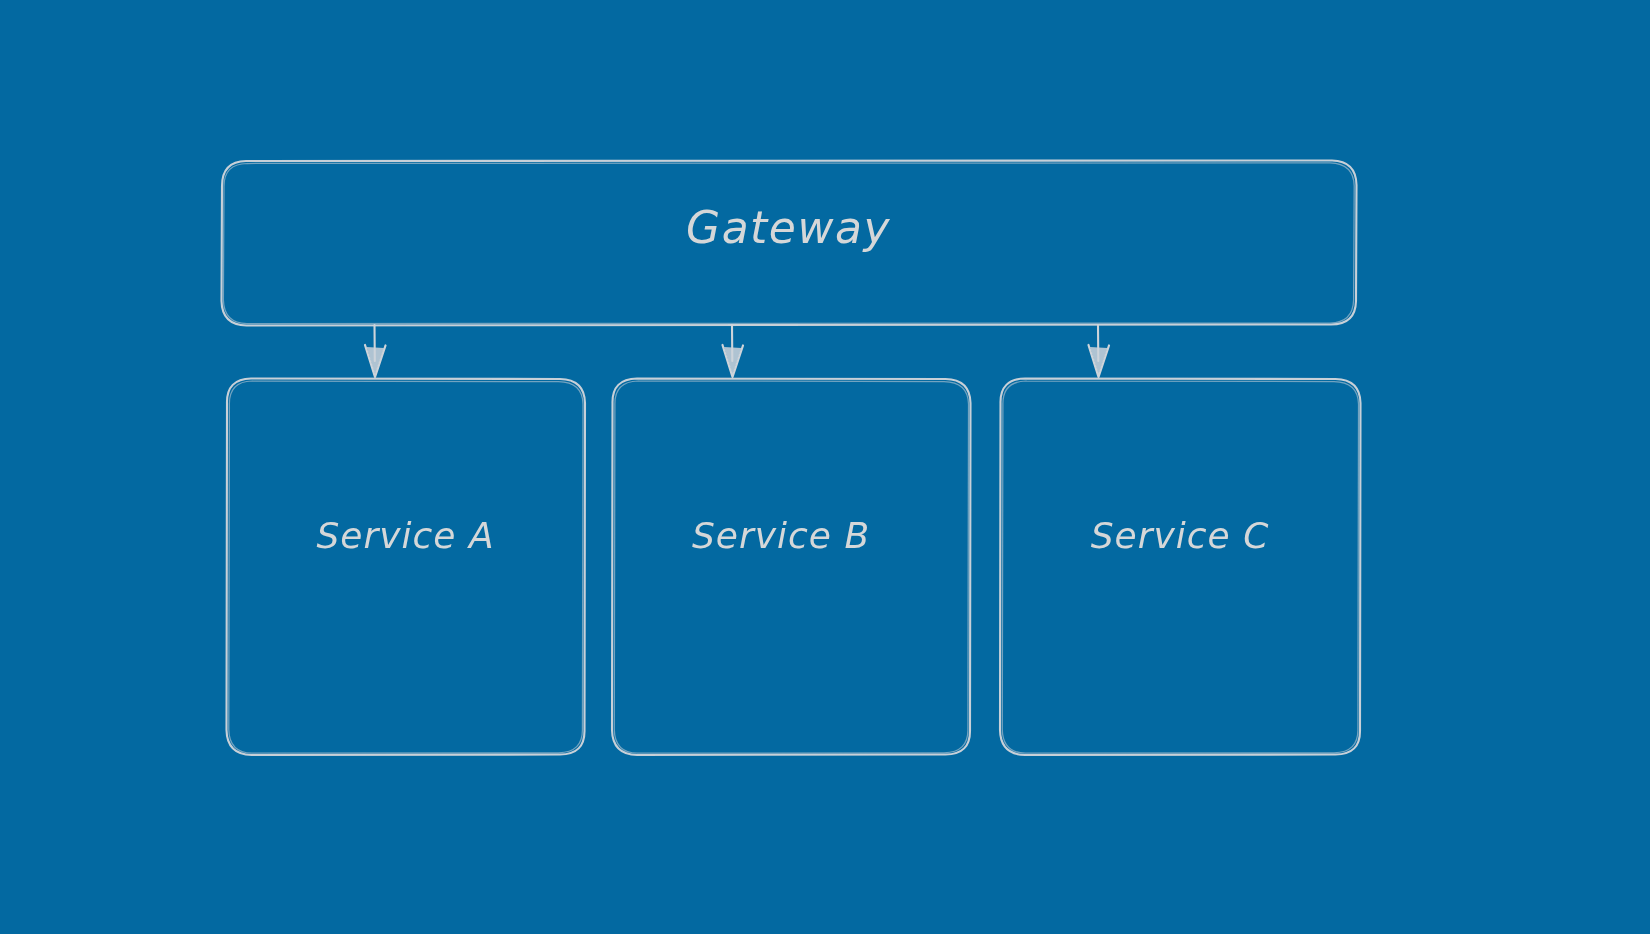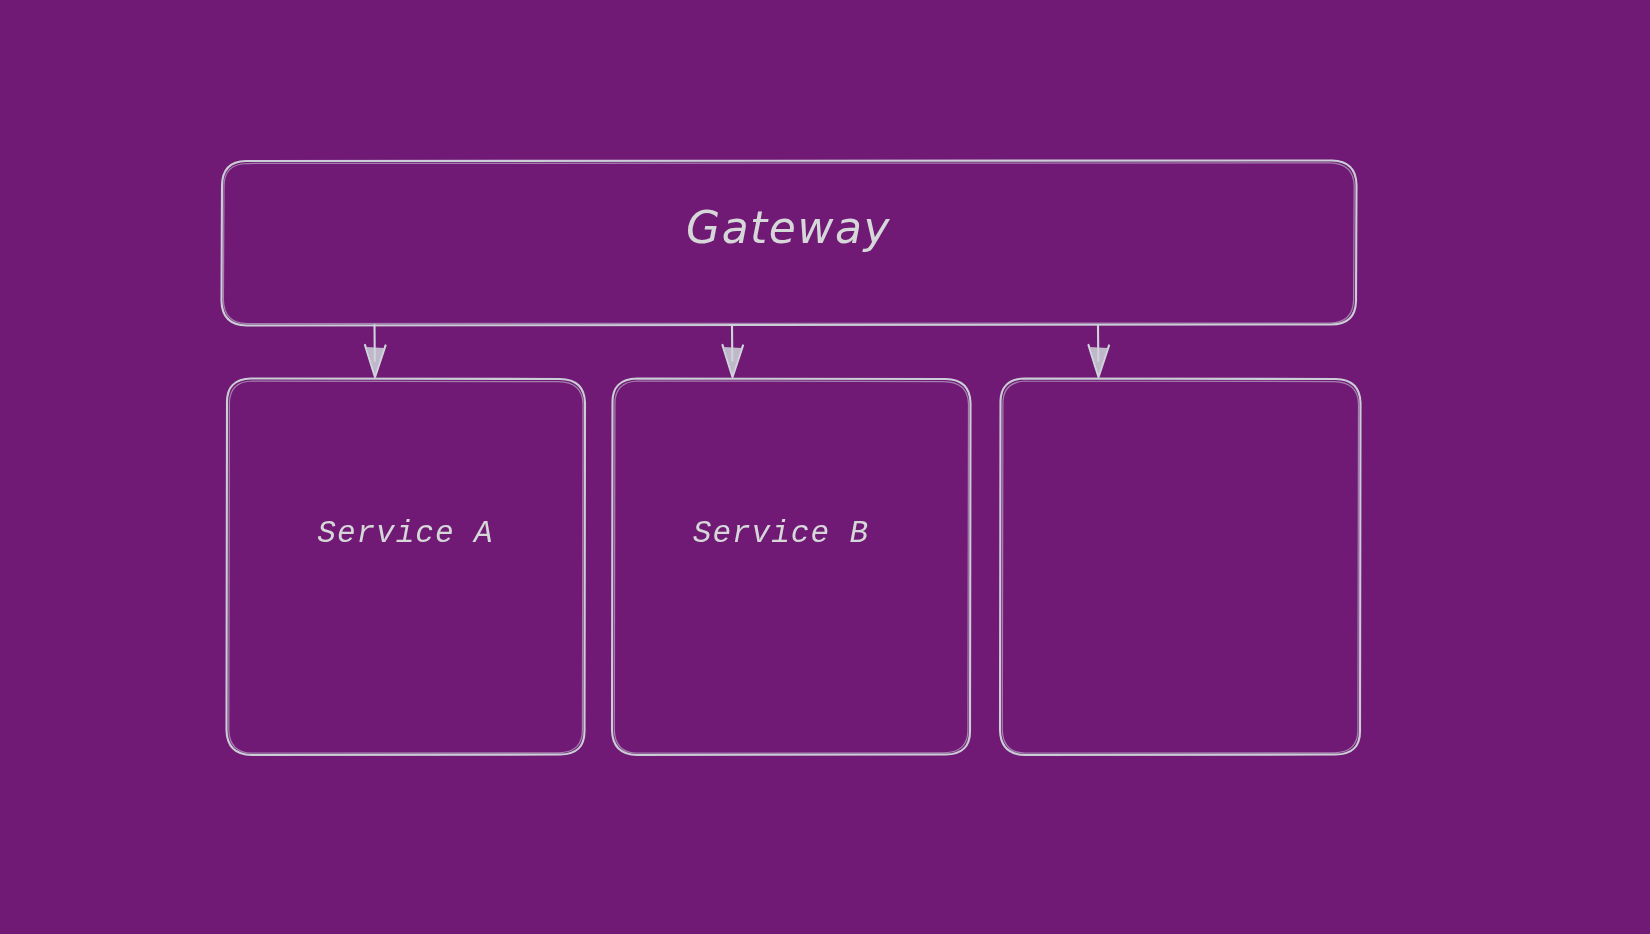--- a/index.html
+++ b/index.html
@@ -11,21 +11,21 @@
   body {
     width: 1650px;
     height: 934px;
     overflow: hidden;
     font-family: "DejaVu Sans", sans-serif;
   }
   #canvas {
     position: relative;
     width: 1650px;
     height: 934px;
-    background: #701a75;
+    background: #0369a1;
   }
   #sketch {
     position: absolute;
     left: 0;
     top: 0;
     width: 1650px;
     height: 934px;
     display: block;
   }
   .label {
@@ -39,25 +39,24 @@
     -webkit-font-smoothing: antialiased;
     user-select: none;
   }
   .label-gateway {
     font-size: 44px;
     line-height: 1;
     font-weight: 400;
     letter-spacing: 1.5px;
   }
   .label-service {
-    font-size: 31px;
+    font-size: 36px;
     line-height: 1;
     font-weight: 400;
     letter-spacing: 1px;
-    font-family: Liberation Mono, monospace;
   }
 </style>
 </head>
 <body>
 
 <div id="canvas">
 
   <svg id="sketch" viewBox="0 0 1650 934" xmlns="http://www.w3.org/2000/svg">
 
     <g>
@@ -162,14 +161,15 @@
       <path d="M 1090 347 L 1098.5 375 L 1107.5 348" fill="#ced4da" stroke="none" opacity="0.85"></path>
     </g>
   </svg>
 
   <div class="label label-gateway" style="left:221px; top:206px; width:1135px;">Gateway</div>
 
   <div class="label label-service" style="left:226px; top:518px; width:359px;">Service A</div>
 
   <div class="label label-service" style="left:612px; top:518px; width:338px;">Service B</div>
 
+  <div class="label label-service" style="left:1000px; top:518px; width:360px;">Service C</div>
 
 </div>
 
 </body></html>

